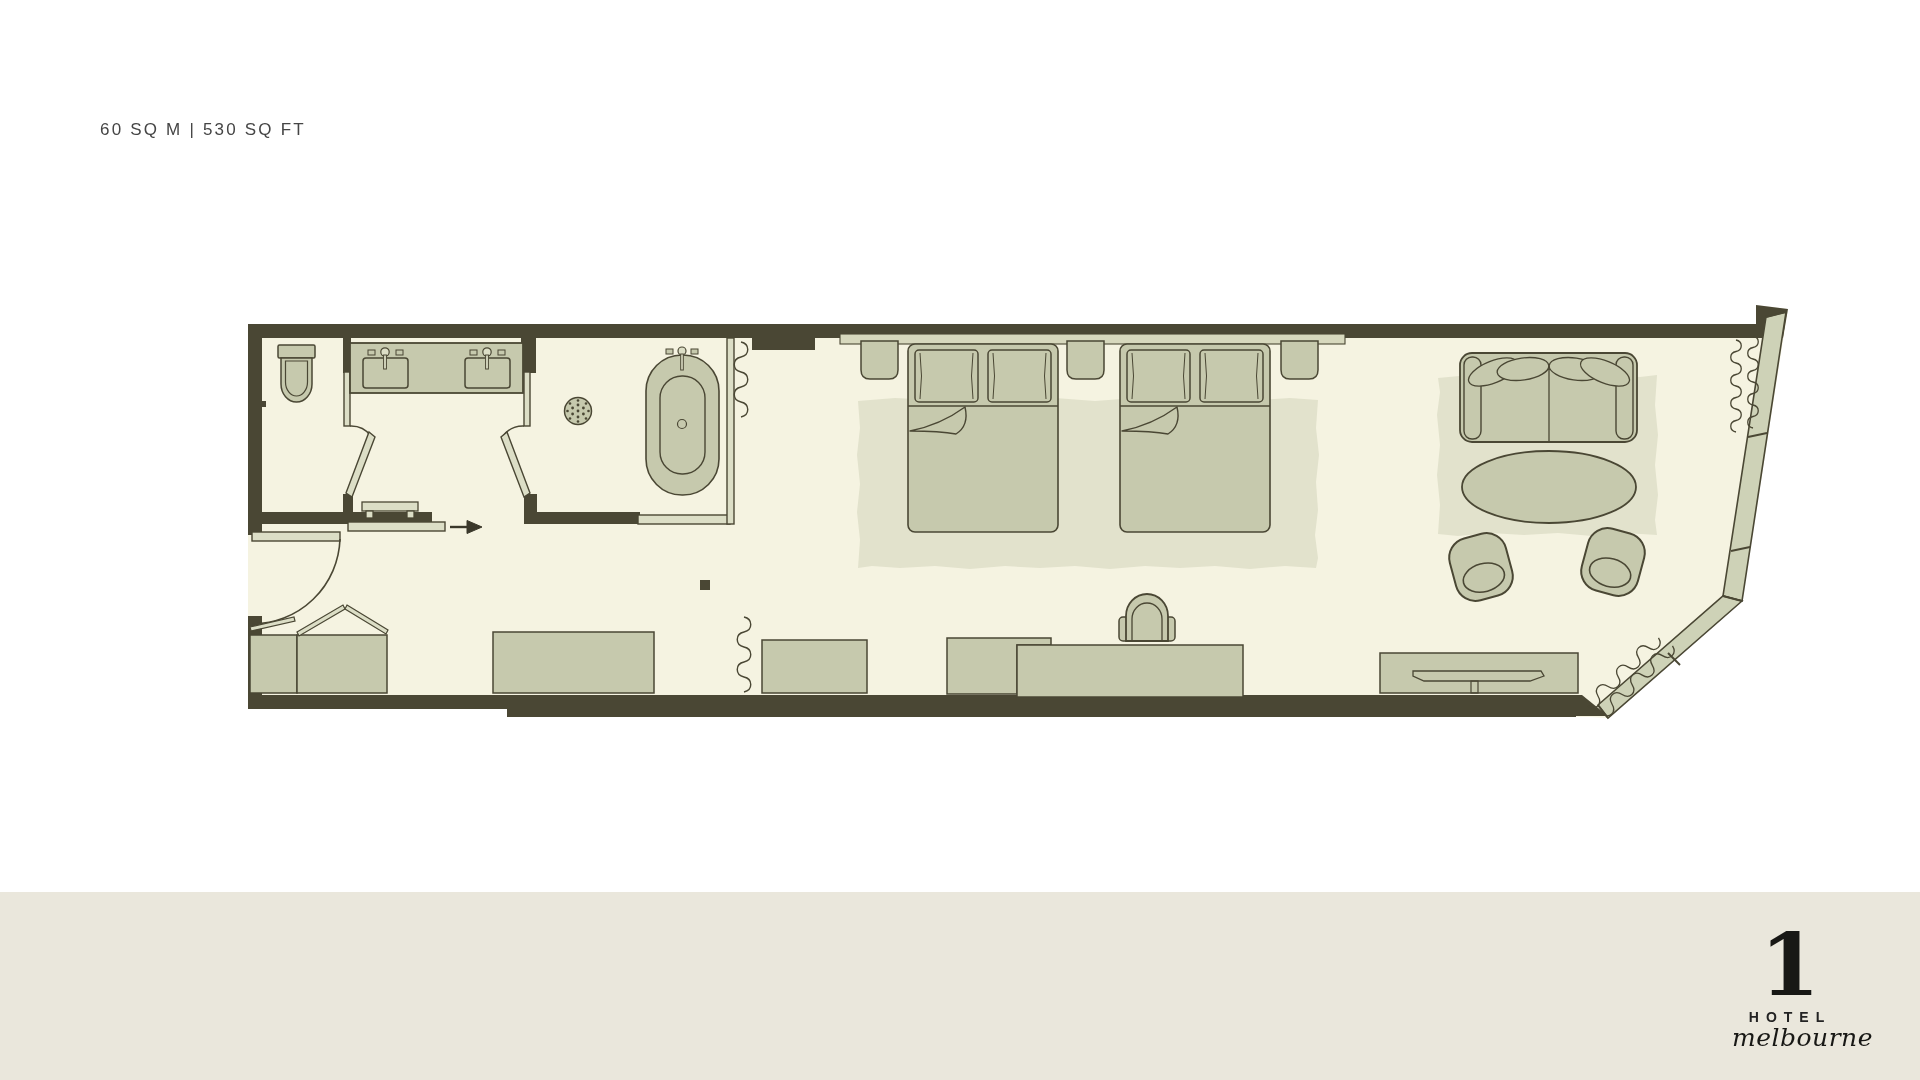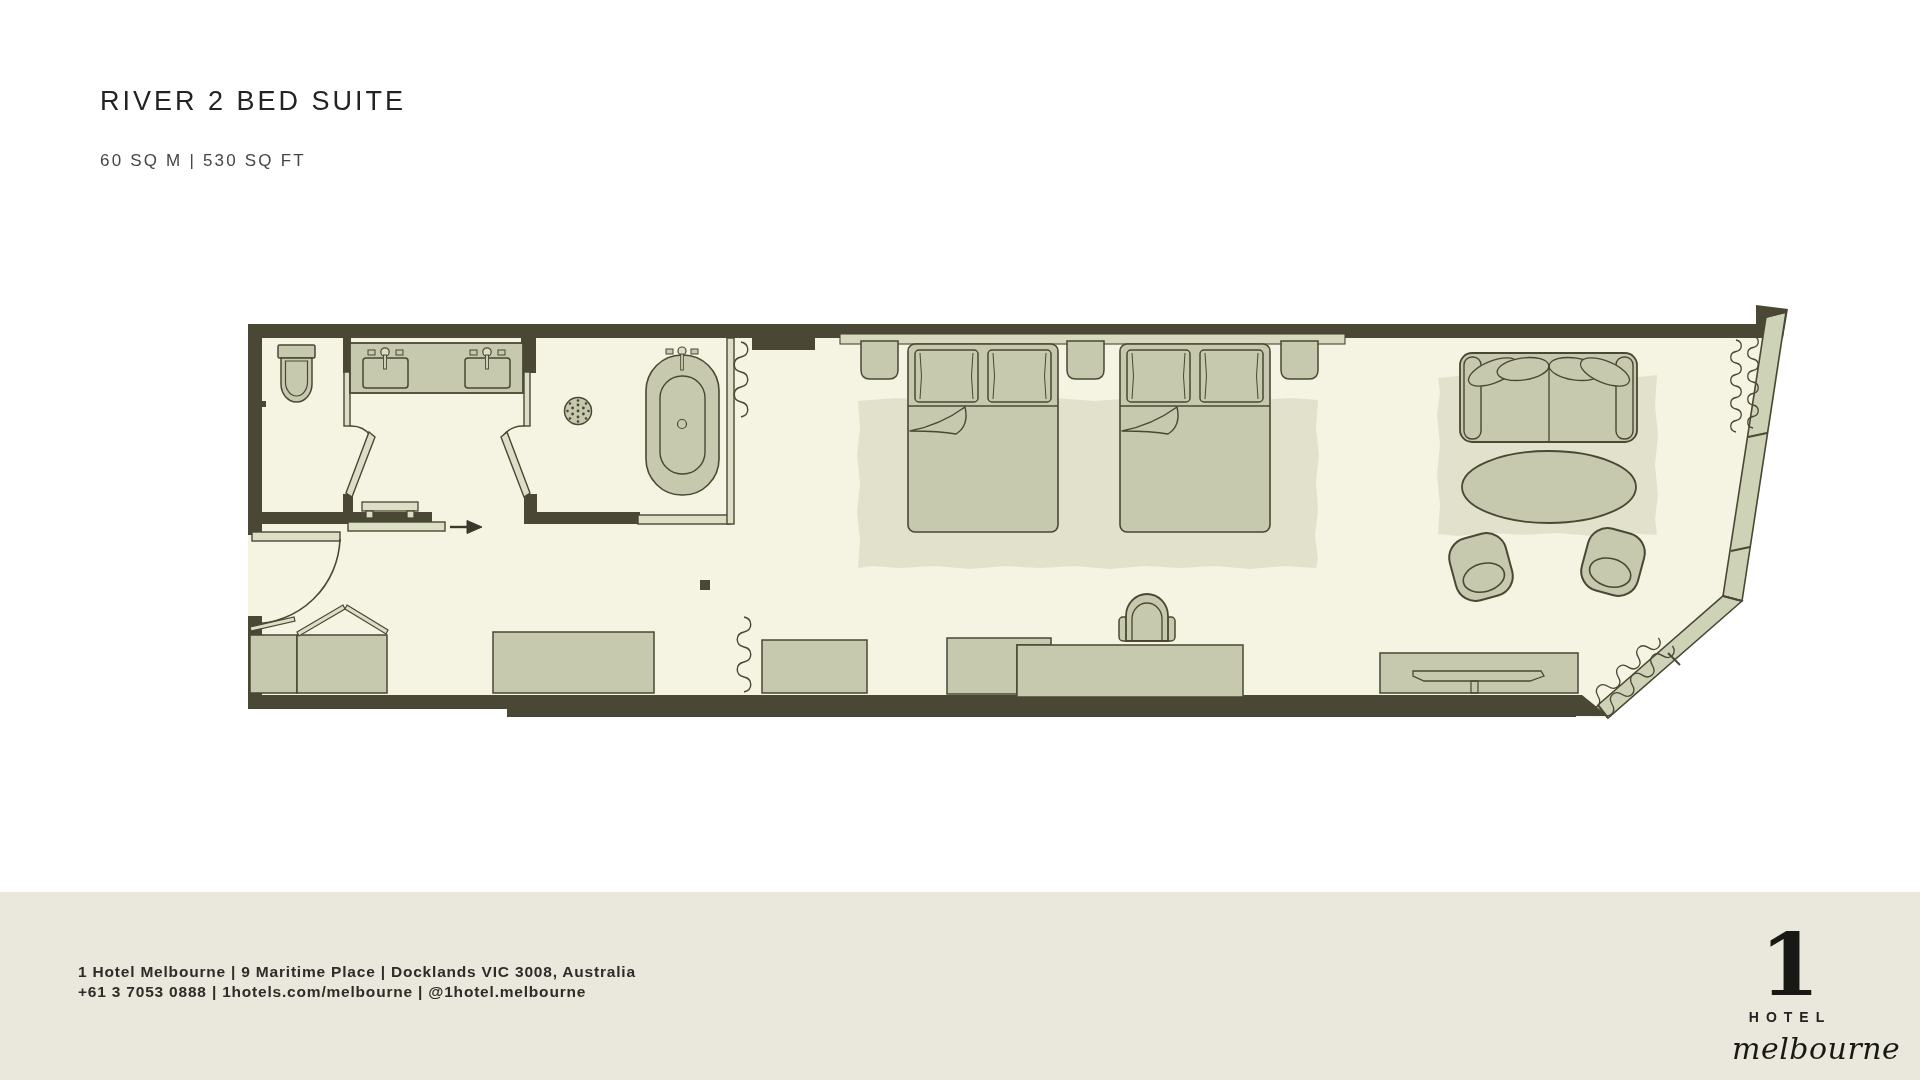--- a/index.html
+++ b/index.html
@@ -9,22 +9,22 @@
   .hdr{position:absolute;left:100px;top:86px;}
   .hdr h1{margin:0;font-size:27px;font-weight:500;letter-spacing:3px;color:#232323;
           font-family:"Liberation Sans",sans-serif;}
   .hdr .area{margin-top:34px;font-size:17px;font-weight:400;letter-spacing:2.2px;color:#454545;}
   .footer-band{position:absolute;left:0;top:892px;width:1920px;height:188px;background:#eae7dc;}
   .footer-text{position:absolute;left:78px;top:962px;font-size:15.5px;font-weight:600;
                letter-spacing:0.8px;color:#2d2c28;line-height:20px;}
   .logo{position:absolute;left:1732px;top:926px;width:116px;text-align:center;color:#181815;}
   .logo .one{font-family:"DejaVu Serif",serif;font-weight:700;font-size:86px;line-height:78px;}
   .logo .hotel{margin-top:5px;font-size:14px;font-weight:600;letter-spacing:7px;color:#232323;}
-  .logo .city{font-family:"DejaVu Serif",serif;font-style:italic;font-size:30px;line-height:24px;
-              margin-top:12px;letter-spacing:0.5px;}
+  .logo .city{font-family:"DejaVu Serif",serif;font-style:italic;font-size:25px;line-height:24px;
+              margin-top:1px;letter-spacing:0.5px;}
 </style>
 </head>
 <body>
 
 <div class="canvas">
 
 <svg viewBox="0 0 1920 1080" width="1920" height="1080">
   <defs>
     <g id="barrelchair">
       <rect x="0" y="0" width="58" height="64" rx="20" fill="#c6c9ad" stroke="#4a4734" stroke-width="2"></rect>
@@ -244,29 +244,24 @@
     <g transform="rotate(46 1588 706)">
       <path d="M1588,706 c9,-2 9,-12 0,-14 c-9,-2 -9,-12 0,-14 c9,-2 9,-12 0,-14 c-9,-2 -9,-12 0,-14 c9,-2 9,-12 0,-14 c-9,-2 -9,-12 0,-14 c9,-2 9,-12 0,-14"></path>
     </g>
     <g transform="rotate(46 1602 714)">
       <path d="M1602,714 c9,-2 9,-12 0,-14 c-9,-2 -9,-12 0,-14 c9,-2 9,-12 0,-14 c-9,-2 -9,-12 0,-14 c9,-2 9,-12 0,-14 c-9,-2 -9,-12 0,-14 c9,-2 9,-12 0,-14"></path>
     </g>
   </g>
 </svg>
 
 <div class="hdr">
-  <h1>RIVER 2 BED SUITE</h1>
   <div class="area">60 SQ M | 530 SQ FT</div>
 </div>
 
 <div class="footer-band"></div>
-<div class="footer-text">
-  <div>1 Hotel Melbourne | 9 Maritime Place | Docklands VIC 3008, Australia</div>
-  <div>+61 3 7053 0888 | 1hotels.com/melbourne | @1hotel.melbourne</div>
-</div>
 
 <div class="logo">
   <div class="one">1</div>
   <div class="hotel">HOTEL</div>
   <div class="city">melbourne</div>
 </div>
 
 </div>
 
 </body></html>

